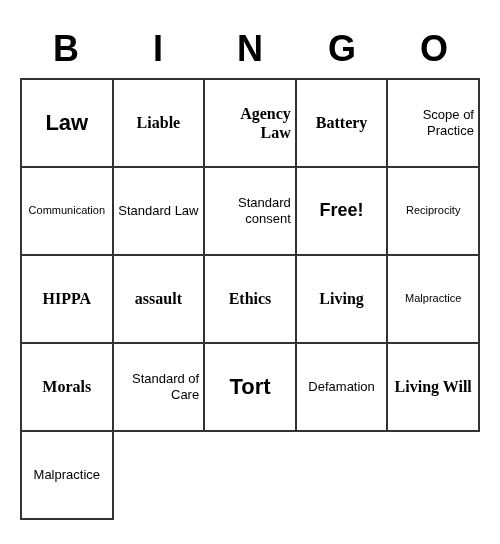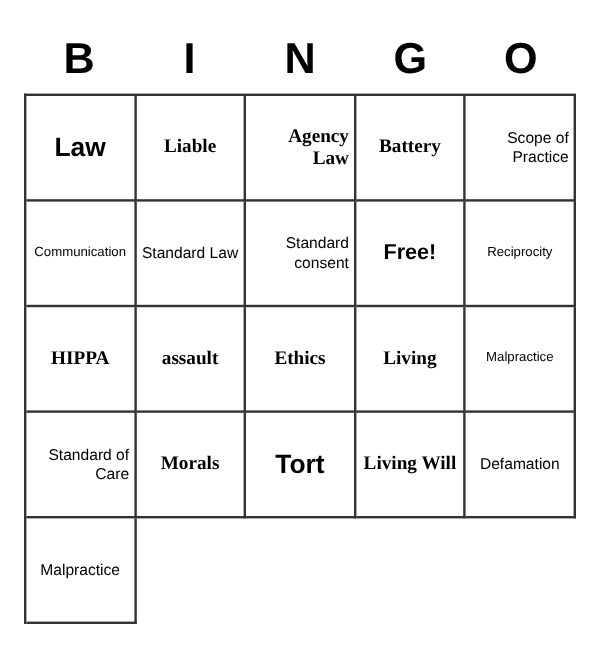--- a/index.html
+++ b/index.html
@@ -82,20 +82,20 @@
       <div class="bingo-cell small">Communication</div>
       <div class="bingo-cell">Standard Law</div>
       <div class="bingo-cell">Standard consent</div>
       <div class="bingo-cell free">Free!</div>
       <div class="bingo-cell small">Reciprocity</div>
       <div class="bingo-cell medium">HIPPA</div>
       <div class="bingo-cell medium">assault</div>
       <div class="bingo-cell medium">Ethics</div>
       <div class="bingo-cell medium">Living</div>
       <div class="bingo-cell small">Malpractice</div>
+      <div class="bingo-cell medium">Morals</div>
       <div class="bingo-cell">Standard of Care</div>
-      <div class="bingo-cell medium">Morals</div>
       <div class="bingo-cell large">Tort</div>
+      <div class="bingo-cell">Defamation</div>
       <div class="bingo-cell medium">Living Will</div>
-      <div class="bingo-cell">Defamation</div>
       <div class="bingo-cell">Malpractice</div>
     </div>
 </div>
 
 </body></html>

